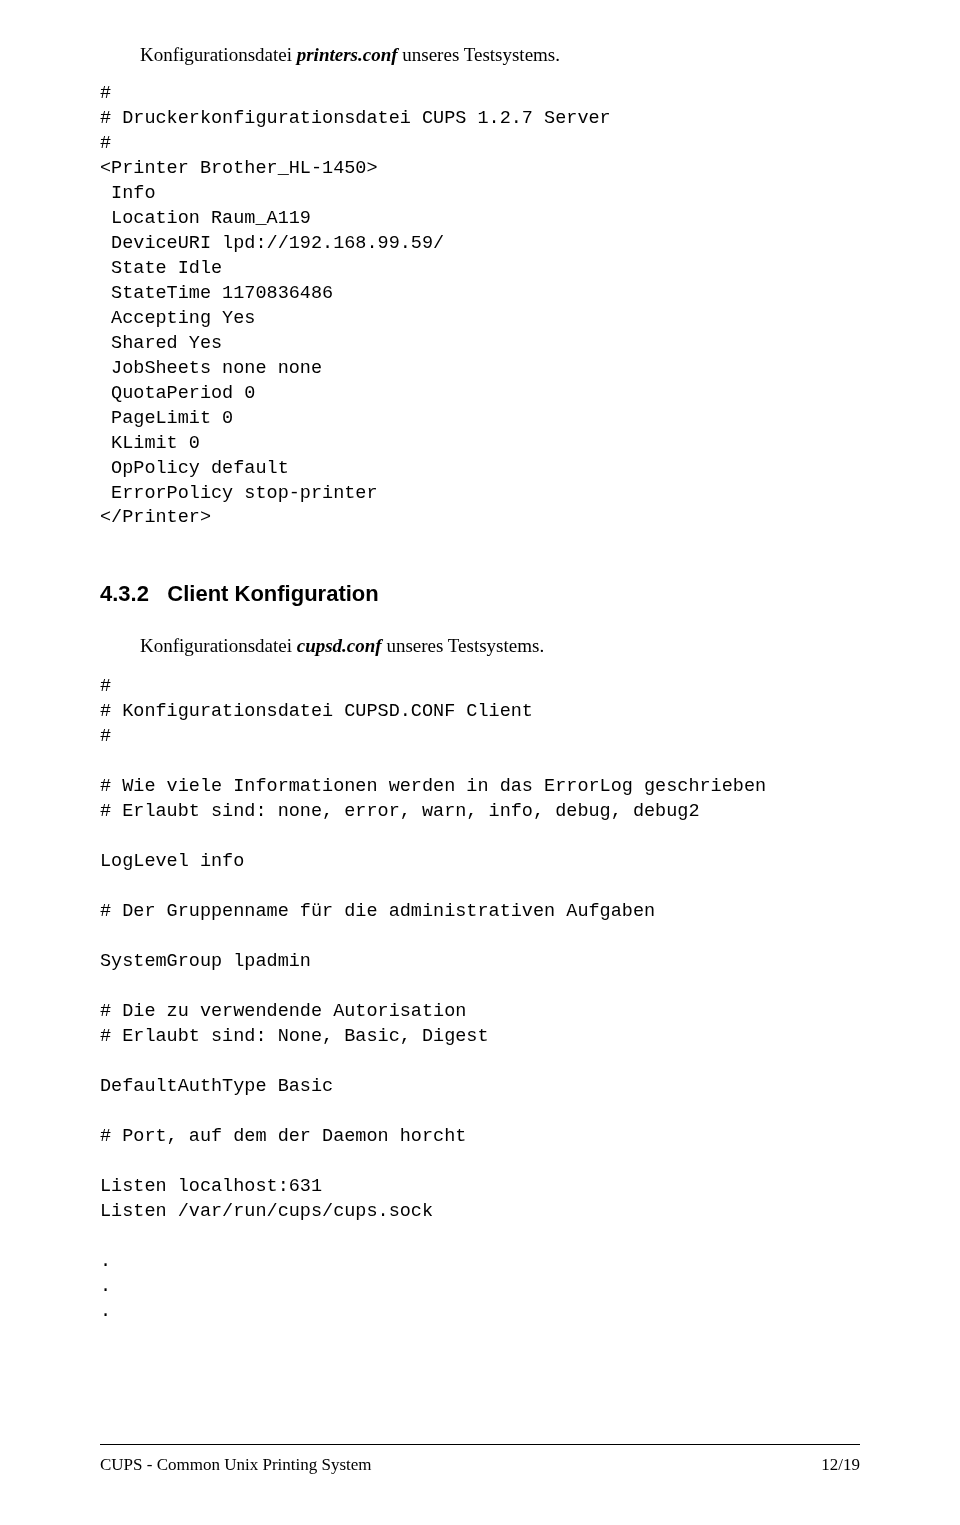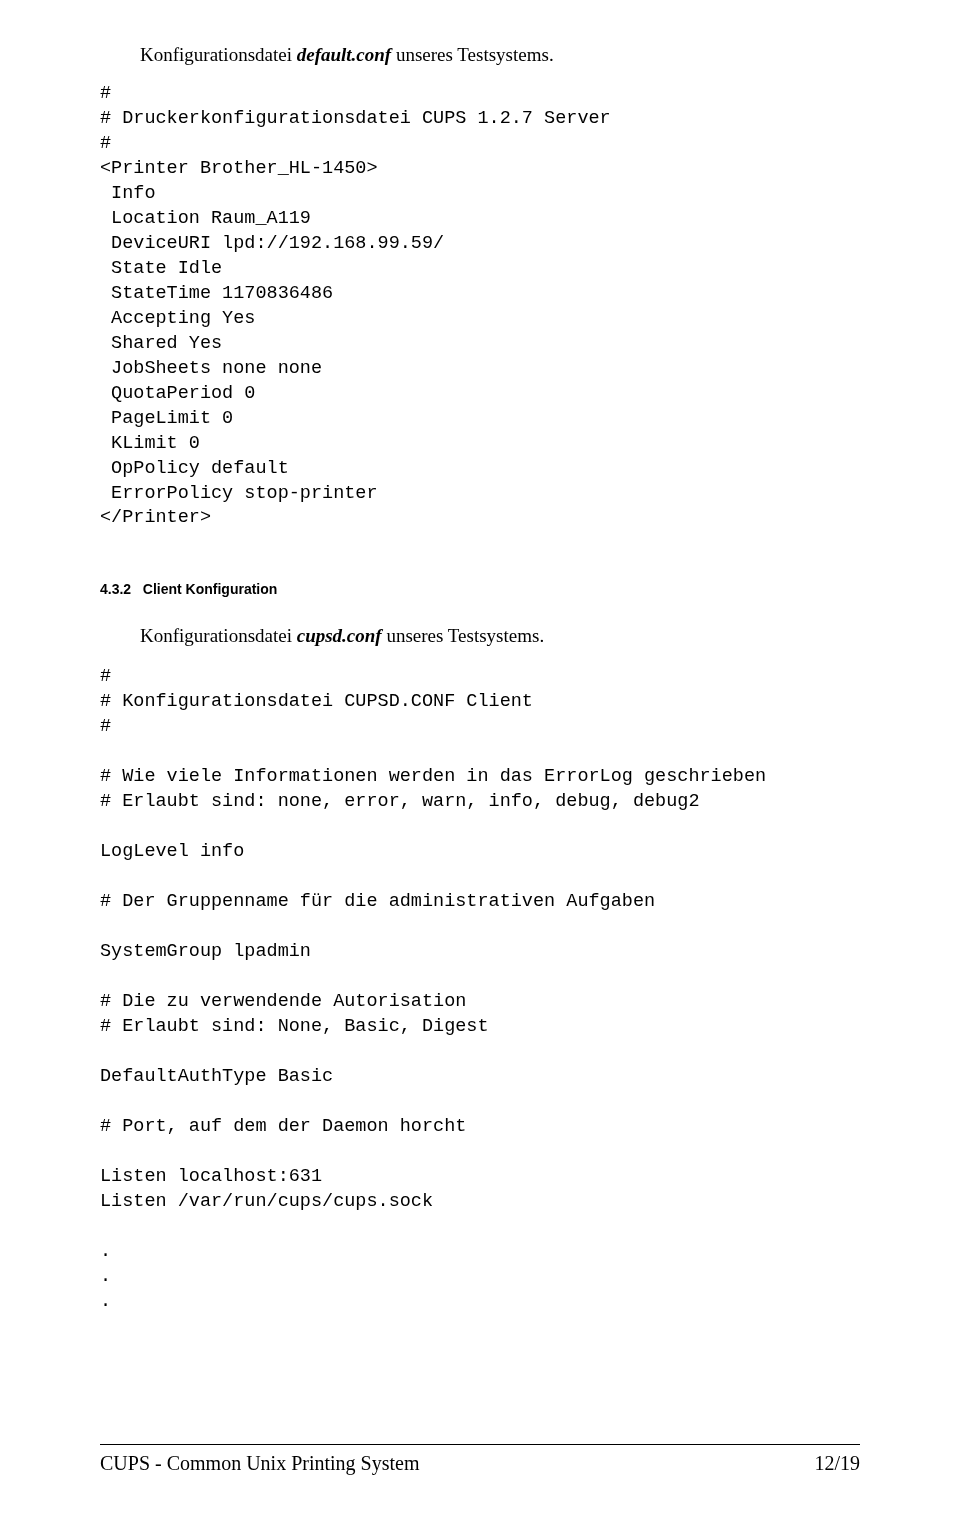--- a/index.html
+++ b/index.html
@@ -23,52 +23,52 @@
   .italic { font-style: italic; }
   pre.code {
     font-family: "Courier New", Courier, monospace;
     font-size: 18.5px;
     line-height: 1.35;
     margin: 0 0 30px 0;
     white-space: pre;
   }
   .section-heading {
     font-family: Arial, Helvetica, sans-serif;
-    font-size: 14px;
+    font-size: 22px;
     font-weight: bold;
     margin: 50px 0 28px 0;
   }
   .body-text2 {
     font-size: 19px;
     margin: 0 0 18px 40px;
   }
   .footer {
     position: absolute;
     bottom: 50px;
     left: 100px;
     right: 100px;
     display: flex;
     justify-content: space-between;
-    font-size: 20px;
+    font-size: 17px;
   }
   .footer-rule {
     position: absolute;
     bottom: 80px;
     left: 100px;
     right: 100px;
     border-top: 1px solid #000;
   }
 </style>
 </head>
 <body>
 
 <div class="page">
 
   <p class="body-text">
-    <span>Konfigurationsdatei </span><span class="bold italic">default.conf</span><span> unseres Testsystems.</span>
+    <span>Konfigurationsdatei </span><span class="bold italic">printers.conf</span><span> unseres Testsystems.</span>
   </p>
 
   <pre class="code">#
 # Druckerkonfigurationsdatei CUPS 1.2.7 Server
 #
 &lt;Printer Brother_HL-1450&gt;
  Info
  Location Raum_A119
  DeviceURI lpd://192.168.99.59/
  State Idle

